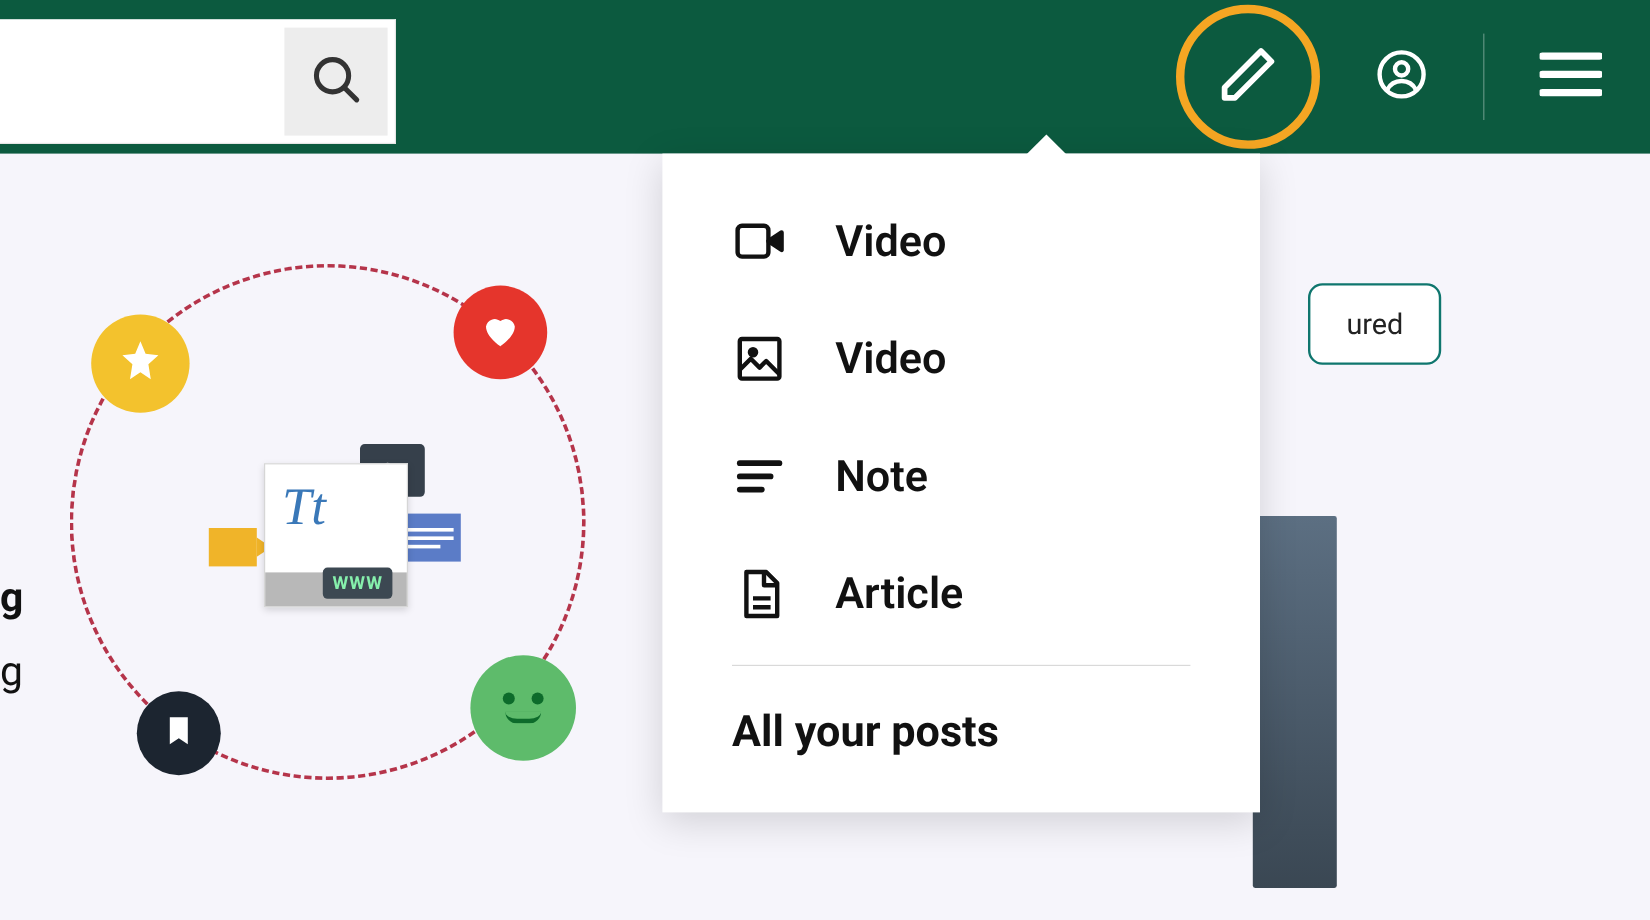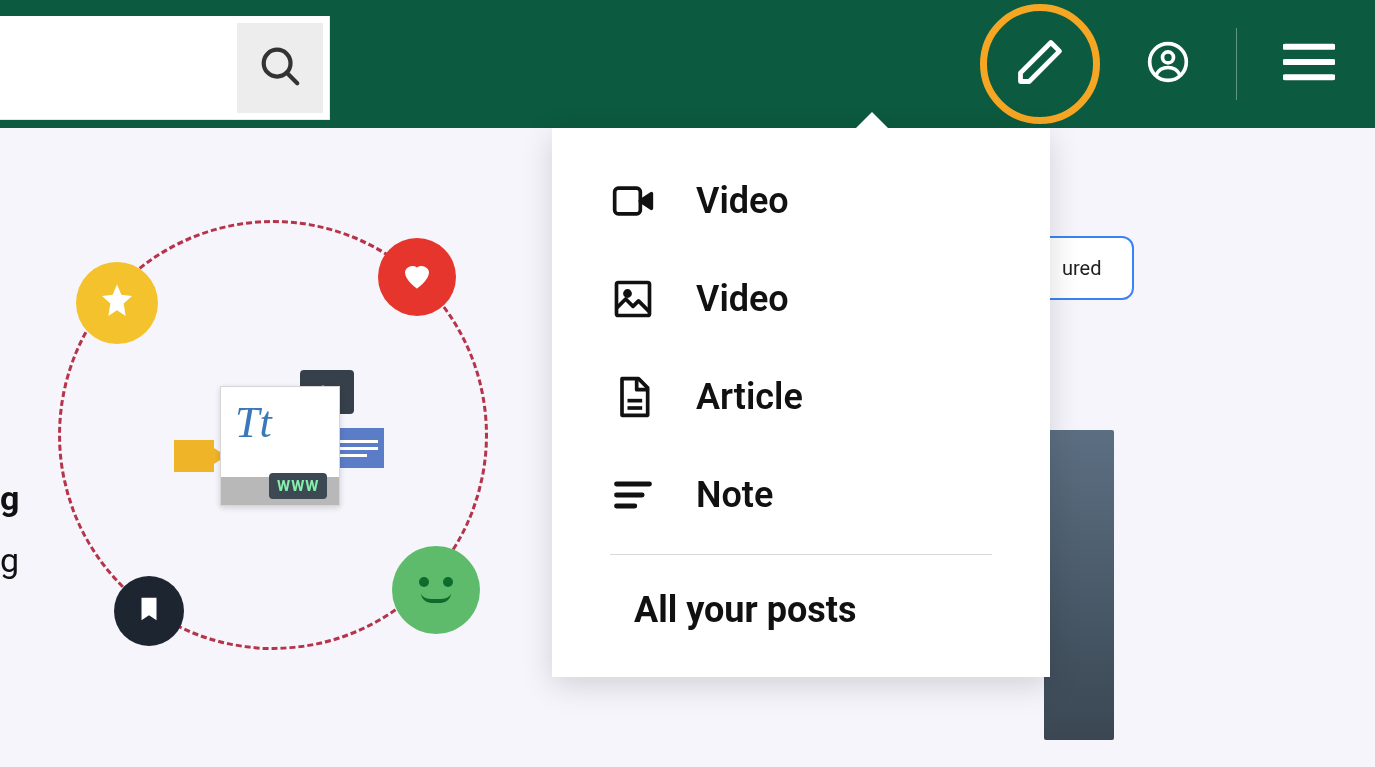--- a/index.html
+++ b/index.html
@@ -117,21 +117,20 @@
   .dropdown-divider {
     height: 1px;
     background: #d9d9d9;
     margin: 10px 58px 4px 58px;
   }
   .dropdown-footer {
     padding: 30px 58px 0 58px;
     font-size: 36px;
     font-weight: 700;
     color: #111;
-    margin-left: 24px;
   }
 
   
   .illus-wrap {
     position: absolute;
     top: 190px;
     left: 0;
     width: 552px;
     height: 540px;
   }
@@ -167,26 +166,26 @@
 
   .mini-pic{position:absolute;top:180px;left:300px;width:54px;height:44px;background:#36404b;border-radius:4px;display:flex;align-items:center;justify-content:center;}
   .mini-doc{position:absolute;top:238px;left:334px;width:50px;height:40px;background:#5b7cc7;display:flex;flex-direction:column;justify-content:center;gap:4px;padding:6px;}
   .mini-doc span{display:block;height:3px;background:#fff;}
   .mini-cam{position:absolute;top:250px;left:174px;width:40px;height:32px;background:#f0b429;}
   .mini-cam::after{content:"";position:absolute;right:-12px;top:8px;border-left:12px solid #f0b429;border-top:8px solid transparent;border-bottom:8px solid transparent;}
 
   
   .bg-badge {
     position:absolute;
-    top:236px; left:1030px;
+    top:236px; left:1090px;
     padding:18px 30px;
-    font-size:20px;
+    font-size:24px;
     color:#222;
     background:#fff;
-    border:2px solid #3b82f6;
+    border:2px solid #0f766e;
     border-radius:12px;
   }
   .bg-card {
     position:absolute;
     top:430px; left:1044px;
     width:70px; height:310px;
     background:linear-gradient(#5c6f82,#3a4753);
     border-radius:2px;
   }
   .bg-card-tag{
@@ -269,39 +268,39 @@
         <rect x="3" y="3" width="18" height="18" rx="1"></rect>
         <path d="M3 17l5-5 4 4 3-3 6 6"></path>
         <circle cx="9" cy="9" r="1.4" fill="#111"></circle>
       </svg>
     </span>
     <span>Video</span>
   </div>
 
   <div class="dropdown-item">
     <span class="icon-slot">
+      <svg viewBox="0 0 24 24" fill="none" stroke="#111" stroke-width="2.6" stroke-linecap="round">
+        <line x1="3" y1="6" x2="21" y2="6"></line>
+        <line x1="3" y1="12" x2="17" y2="12"></line>
+        <line x1="3" y1="18" x2="13" y2="18"></line>
+      </svg>
+    </span>
+    <span>Note</span>
+  </div>
+
+  <div class="dropdown-item">
+    <span class="icon-slot">
       <svg viewBox="0 0 24 24" fill="none" stroke="#111" stroke-width="2" stroke-linejoin="round">
         <path d="M6 2h9l5 5v15H6z"></path>
         <path d="M14 2v6h6"></path>
         <line x1="9" y1="14" x2="17" y2="14"></line>
         <line x1="9" y1="18" x2="17" y2="18"></line>
       </svg>
     </span>
     <span>Article</span>
-  </div>
-
-  <div class="dropdown-item">
-    <span class="icon-slot">
-      <svg viewBox="0 0 24 24" fill="none" stroke="#111" stroke-width="2.6" stroke-linecap="round">
-        <line x1="3" y1="6" x2="21" y2="6"></line>
-        <line x1="3" y1="12" x2="17" y2="12"></line>
-        <line x1="3" y1="18" x2="13" y2="18"></line>
-      </svg>
-    </span>
-    <span>Note</span>
   </div>
 
 
   <div class="dropdown-divider"></div>
 
   <div class="dropdown-footer">All your posts</div>
 </div>
 
 <div class="illus-wrap">
   <div class="dashed-circle"></div>

